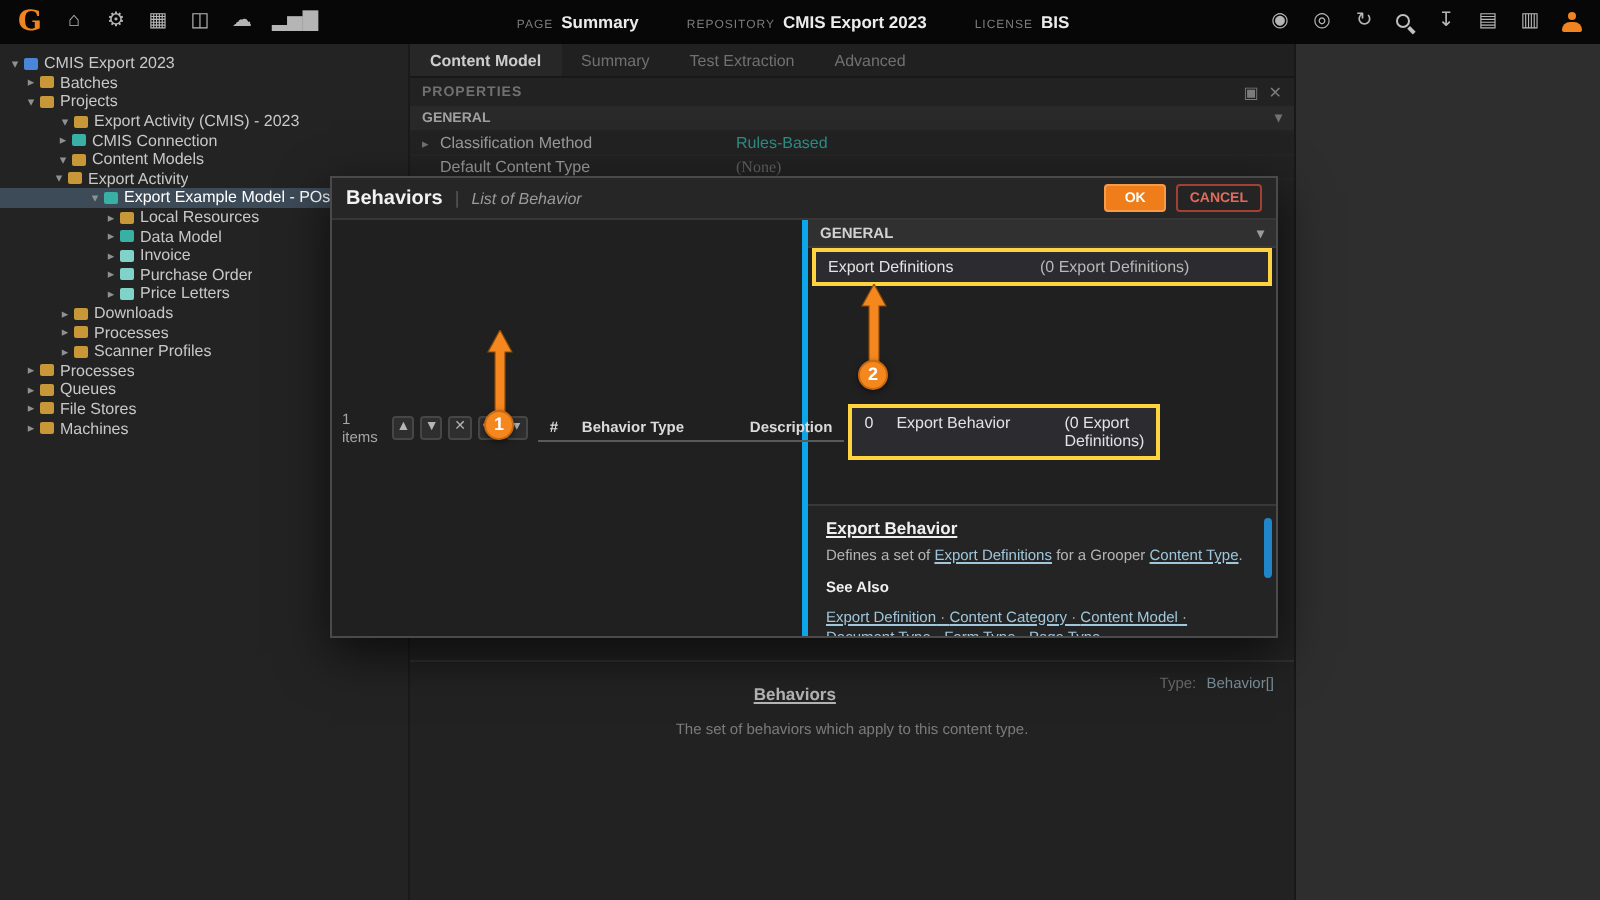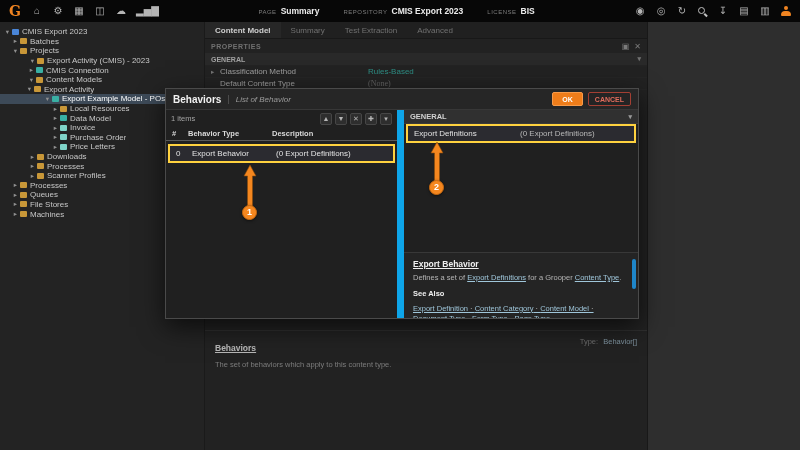--- a/index.html
+++ b/index.html
@@ -60,21 +60,21 @@
     font-size:7px; font-weight:bold; color:#c9c9c9; border-bottom:1px solid #2c2c2c; }
   .section-caret { margin-left:auto; font-size:7px; color:#8f8f8f; cursor:pointer; }
   .prow { display:flex; font-size:8px; height:12px; align-items:center; padding:0 6px;
     border-bottom:1px solid #2f2f2f; cursor:pointer; }
   .prow .pexp { width:9px; color:#8f8f8f; font-size:6.5px; }
   .prow .pname { width:148px; color:#c0c0c0; }
   .prow .pval { color:#39b0a4; }
   .prow.dim .pval { color:#7a7a7a;font-family:Liberation Serif, serif; }
 
   .page-help { position:absolute; left:0; top:308px; width:100%; border-top:1px solid #3c3c3c;
-    padding:6px 10px; }
+    padding:6px 10px;text-align:center; }
   .page-help-title { font-size:8.5px; font-weight:bold; color:#e4e4e4; text-decoration:underline; }
   .page-help-type { float:right; font-size:7.5px; color:#878787; }
   .page-help-type .tval { color:#9db7c6; margin-left:3px; }
   .page-help-desc { font-size:7.5px; color:#9a9a9a; margin-top:5px; clear:both; }
 
   .overlay { position:absolute; left:205px; top:22px; width:443px; height:428px;
     background:rgba(0,0,0,.20); z-index:4; pointer-events:none; }
 
   
   .dialog { position:absolute; left:165px; top:88px; width:474px; height:231px; background:#202020;
@@ -84,21 +84,21 @@
     background:#262626; border-bottom:1px solid #373737; }
   .dlg-title { font-size:10px; font-weight:bold; color:#f2f2f2; }
   .dlg-sep { color:#5a5a5a; font-size:9px; }
   .dlg-sub { font-size:8px; font-style:italic; color:#9b9b9b; }
   .dlg-btns { margin-left:auto; display:flex; gap:5px; }
   .btn-ok { background:#ef7d1a; color:#fff; font-size:7px; font-weight:bold; padding:2.5px 9px;
     border-radius:2px; border:1px solid #f79b4a; cursor:pointer; }
   .btn-cancel { background:#242424; color:#e06c5c; font-size:7px; font-weight:bold; padding:2.5px 6px;
     border-radius:2px; border:1px solid #a33f33; cursor:pointer; }
   .dlg-body { flex:1; display:flex; min-height:0; }
-  .dlg-left { width:238px; border-right:7px solid #0ea5e9; display:flex; flex-direction:column; }
+  .dlg-left { width:238px; border-right:3px solid #0ea5e9; display:flex; flex-direction:row;align-items:center; }
   .list-toolbar { height:17px; display:flex; align-items:center; padding:0 5px; gap:3px; }
   .list-count { font-size:7.5px; color:#a5a5a5; margin-right:auto; }
   .tool-btn { width:12px; height:12px; background:#2e2e2e; border:1px solid #464646; border-radius:2px;
     color:#b5b5b5; font-size:7px; line-height:10px; text-align:center; cursor:pointer; }
   .list-head { display:flex; font-size:7.5px; font-weight:bold; color:#dadada;
     padding:2px 6px; border-bottom:1px solid #5a5a5a; }
   .col-num { width:16px; } .col-type { width:84px; } .col-desc { flex:1; }
   .list-row-box { border:2px solid #ffd23f; margin:3px 2px 0; background:#2b2b30; cursor:pointer; }
   .list-row { display:flex; font-size:8px; color:#e2e2e2; padding:3px 6px; }
   .dlg-right { flex:1; display:flex; flex-direction:column; position:relative; }

